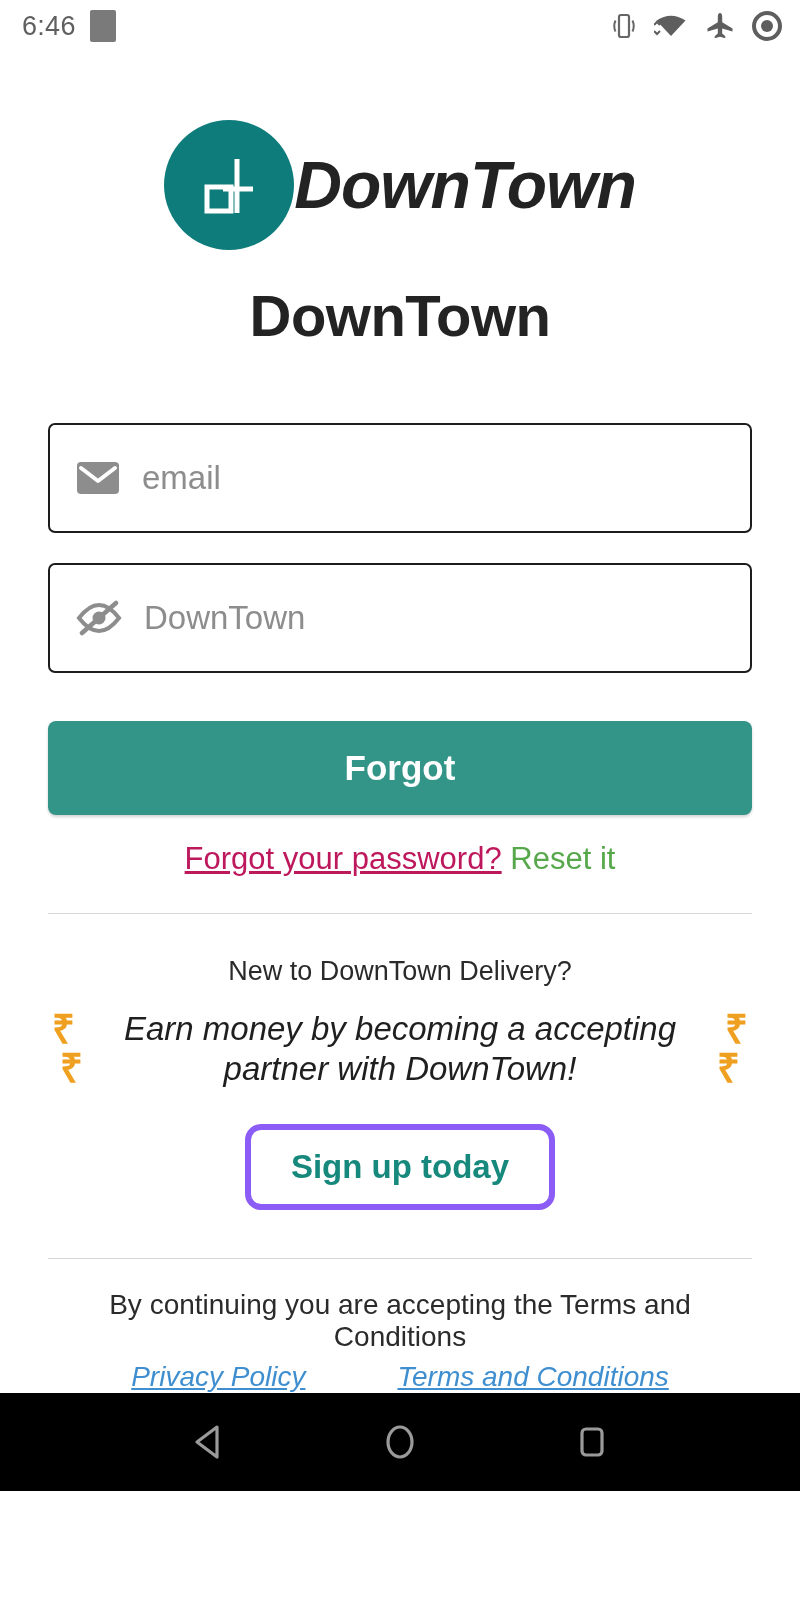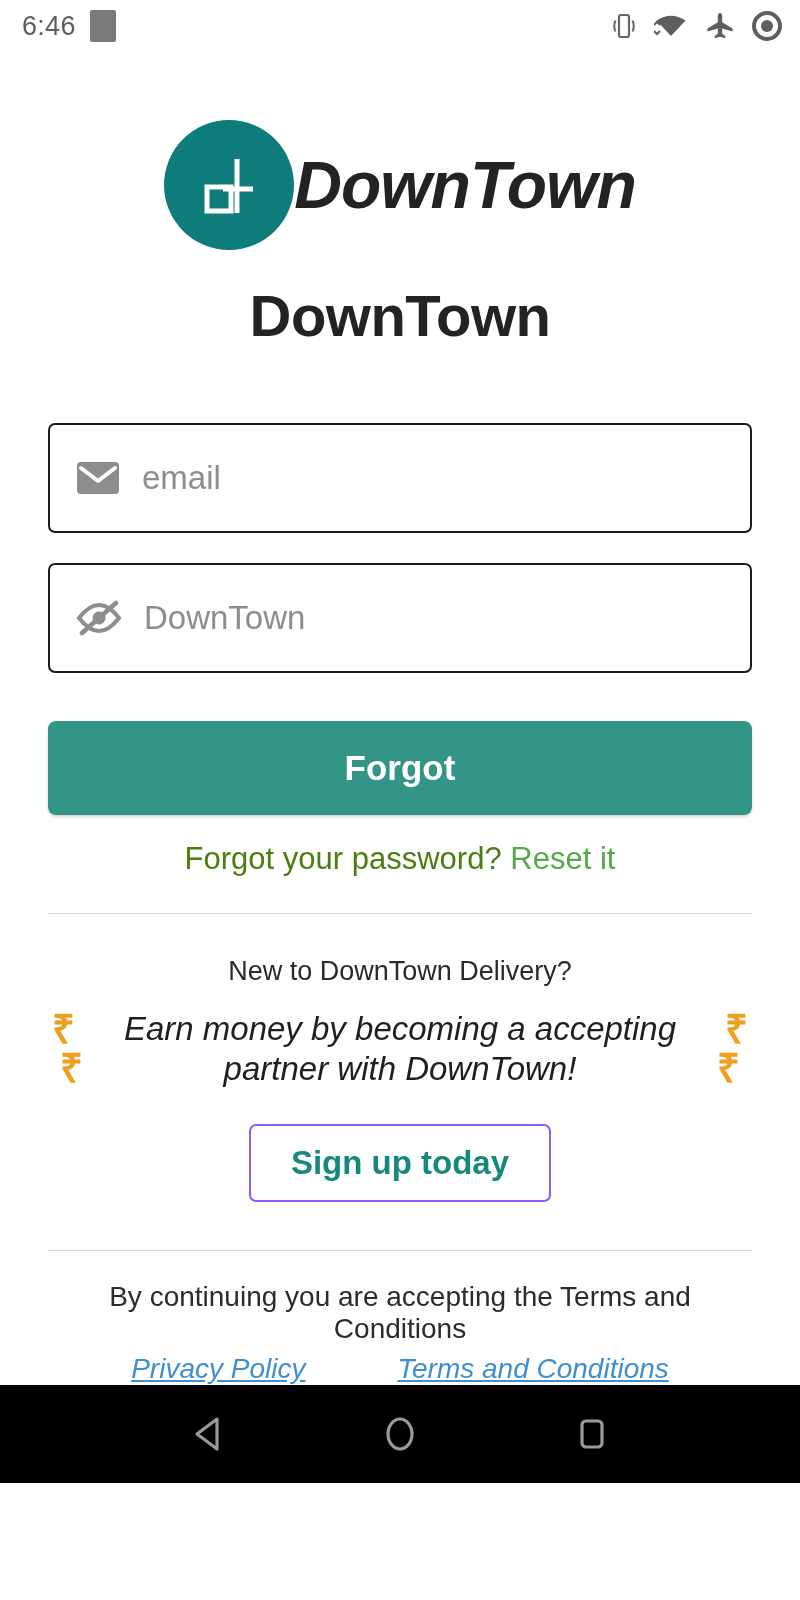--- a/index.html
+++ b/index.html
@@ -60,21 +60,21 @@
     background: #339488; color: #ffffff;
     display: flex; align-items: center; justify-content: center;
     font-size: 35px; font-weight: 700; border: none; width: 100%;
     box-shadow: 0 2px 3px rgba(0,0,0,0.18);
     font-family: "Liberation Sans", sans-serif; cursor: pointer;
   }
 
   .forgot-row {
     margin-top: 26px; text-align: center; font-size: 31px;
   }
-  .forgot-q { color: #4d7c0f; }
+  .forgot-q { color: #be185d; text-decoration: underline; }
   .reset-link { color: #56a84b; text-align: right; }
 
   .divider { height: 1px; background: #d8d8d8; margin-top: 36px; }
 
   
   .promo-title {
     margin-top: 42px; text-align: center; font-size: 27px; color: #2a2a2a;
   }
   .promo-row {
     margin-top: 22px; display: flex; align-items: center; justify-content: space-between; gap: 10px;
@@ -86,21 +86,21 @@
   .rupee-stack.left { align-items: flex-start; padding-left: 4px; }
   .rupee-stack.right { align-items: flex-end; padding-right: 4px; }
   .rupee-stack span:nth-child(2) { margin-left: 8px; }
   .rupee-stack.right span:nth-child(2) { margin-left: 0; margin-right: 8px; }
   .promo-text {
     flex: 1 1 auto; text-align: center; font-style: italic;
     font-size: 33px; color: #1f1f1f; line-height: 1.22;
   }
   .signup-wrap { display: flex; justify-content: center; margin-top: 34px; }
   .signup-btn {
-    border: 2px solid #8b5cf6; border-radius: 7px; background: #fff;
+    border: 6px solid #8b5cf6; border-radius: 16px; background: #fff;
     color: #17897c; font-size: 33px; font-weight: 700;
     padding: 18px 40px; font-family: "Liberation Sans", sans-serif; cursor: pointer;
   }
 
   .divider2 { height: 1px; background: #d8d8d8; margin-top: 48px; }
 
   
   .footer-text {
     margin-top: 30px; text-align: center; font-size: 28px; color: #2b2b2b;
   }

